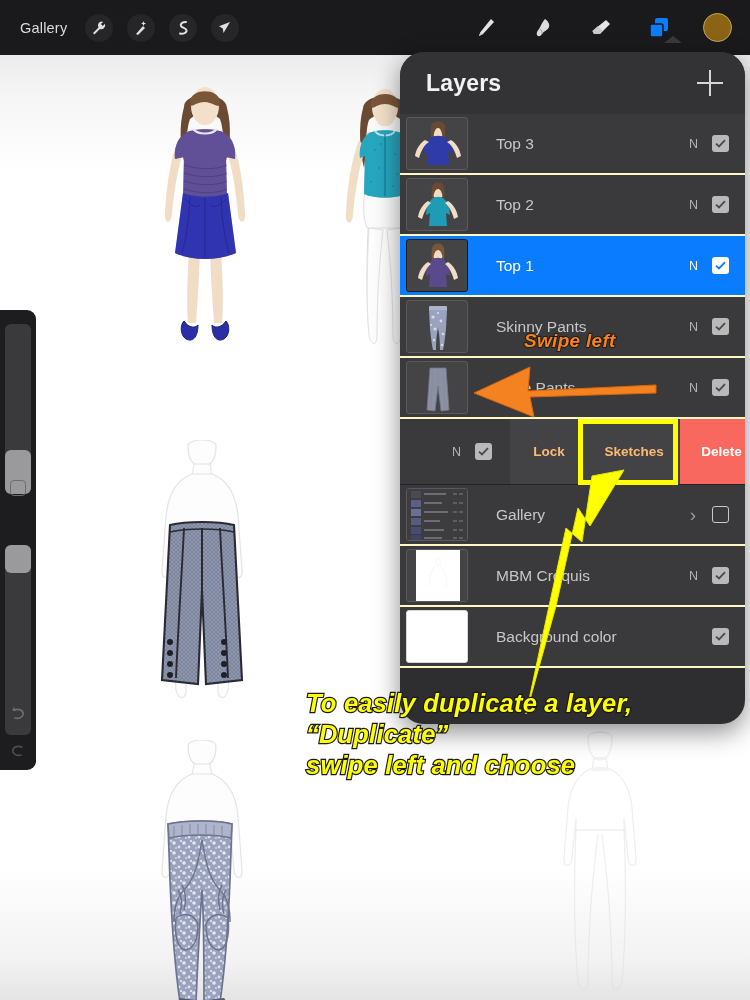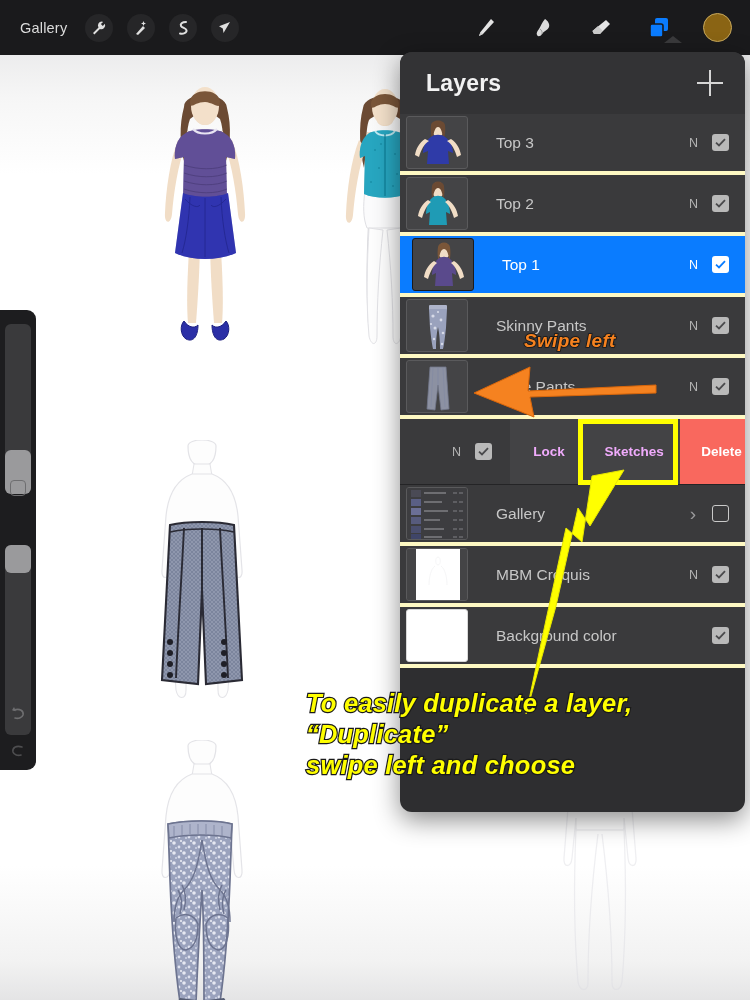--- a/index.html
+++ b/index.html
@@ -75,46 +75,46 @@
     position:absolute; left: 9px; width: 18px; height: 18px;
     color:#6e6e70;
   }
 
   
   .fig { position:absolute; }
 
   
   .layers-panel {
     position: absolute; left: 400px; top: 52px;
-    width: 345px; height: 760px;
+    width: 345px; height: 672px;
     background: #2e2e30;
-    border-radius: 12px;
+    border-radius: 24px;
     box-shadow: 0 8px 26px rgba(0,0,0,.45);
     overflow: hidden;
   }
   .panel-header {
     height: 62px; display: flex; align-items: center;
     padding: 0 22px 0 26px;
     background: #333335;
   }
   .panel-title { color: #f2f2f2; font-size: 23px; font-weight: bold; letter-spacing: .2px; }
   .plus-btn { margin-left: auto; width: 26px; height: 26px; position: relative; }
   .plus-btn::before, .plus-btn::after {
     content:""; position:absolute; background:#d6d6d6;
   }
   .plus-btn::before { left:0; top:12px; width:26px; height:1.8px; }
   .plus-btn::after { top:0; left:12px; height:26px; width:1.8px; }
 
   .layer-row {
     position: relative; height: 61px;
     display: flex; align-items: center;
     background: #3a3a3c;
-    border-bottom: 4px solid #fef9c3;
-  }
-  .layer-row.selected { background: #0a7cff; padding-left: 6px; }
+    border-bottom: 2px solid #fef9c3;
+  }
+  .layer-row.selected { background: #0a7cff; }
   .layer-row.selected .layer-name { color:#ffffff; }
   .layer-row.selected .blend { color:#ffffff; }
 
   .thumb {
     width: 62px; height: 53px; margin-left: 6px;
     background: #444446; border: 1px solid #5a5a5c; border-radius: 3px;
     position: relative; overflow: hidden; flex: 0 0 auto;
   }
   .layer-row.selected .thumb { border-color:#1b1b1d; }
   .thumb.white { background:#ffffff; border-color:#d8d8d8; }
@@ -140,21 +140,21 @@
   .action-row {
     position: relative; height: 66px; display: flex; align-items: stretch;
     background: #3a3a3c; border-bottom: 1px solid #242426;
   }
   .ar-left {
     display:flex; align-items:center; gap:14px;
     padding-left: 52px; padding-right: 18px; background:#3a3a3c;
   }
   .ar-btn {
     flex: 0 0 auto; display:flex; align-items:center; justify-content:center;
-    color:#f0abfc; font-size: 13.5px; font-weight: bold;
+    color:#fdba74; font-size: 13.5px; font-weight: bold;
   }
   .ar-lock { width: 78px; background:#434345; }
   .ar-dup  { width: 92px; background:#434345; }
   .ar-del  { width: 83px; background:#f9685e; color:#ffffff; }
 
   .hl-box {
     position: absolute; left: 578px; top: 419px;
     width: 100px; height: 66px;
     border: 5px solid #ffff00;
     pointer-events: none;

